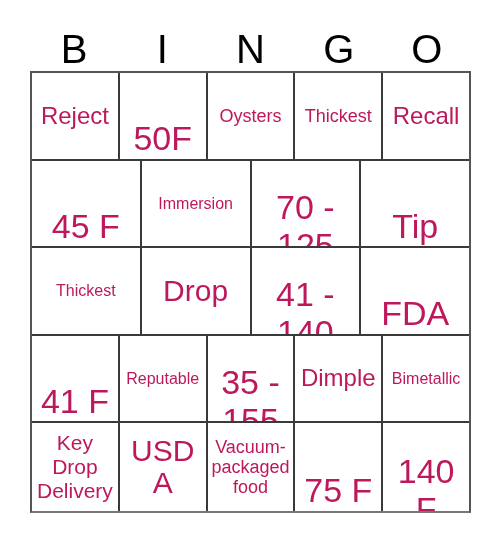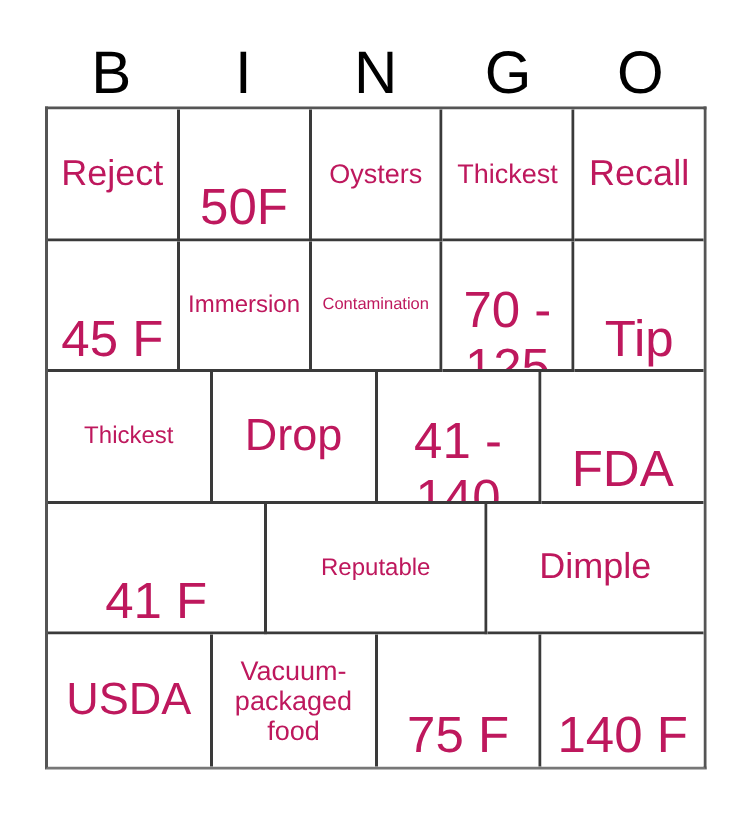--- a/index.html
+++ b/index.html
@@ -134,23 +134,20 @@
     </div>
 
     <div class="grid-row">
       <div class="cell">
           <span class="cell-text fs-xxl">45 F</span>
         </div>
       <div class="cell">
           <span class="cell-text fs-sm">Immersion</span>
         </div>
       <div class="cell">
-          <span class="cell-text fs-xs">Contamination</span>
-        </div>
-      <div class="cell">
           <span class="cell-text fs-xxl">70 - 125</span>
         </div>
       <div class="cell">
           <span class="cell-text fs-xxl">Tip</span>
         </div>
     </div>
 
     <div class="grid-row">
       <div class="cell">
           <span class="cell-text fs-sm">Thickest</span>
@@ -167,25 +164,34 @@
     </div>
 
     <div class="grid-row">
       <div class="cell">
           <span class="cell-text fs-xxl">41 F</span>
         </div>
       <div class="cell">
           <span class="cell-text fs-sm">Reputable</span>
         </div>
       <div class="cell">
+          <span class="cell-text fs-xxl">35 - 155</span>
+        </div>
+      <div class="cell">
           <span class="cell-text fs-lg">Dimple</span>
         </div>
-    </div>
-
-    <div class="grid-row">
+      <div class="cell">
+          <span class="cell-text fs-sm">Bimetallic</span>
+        </div>
+    </div>
+
+    <div class="grid-row">
+      <div class="cell">
+          <span class="cell-text fs-md">Key Drop Delivery</span>
+        </div>
       <div class="cell">
           <span class="cell-text fs-xl">USDA</span>
         </div>
       <div class="cell">
           <span class="cell-text fs-smd">Vacuum-packaged food</span>
         </div>
       <div class="cell">
           <span class="cell-text fs-xxl">75 F</span>
         </div>
       <div class="cell">

